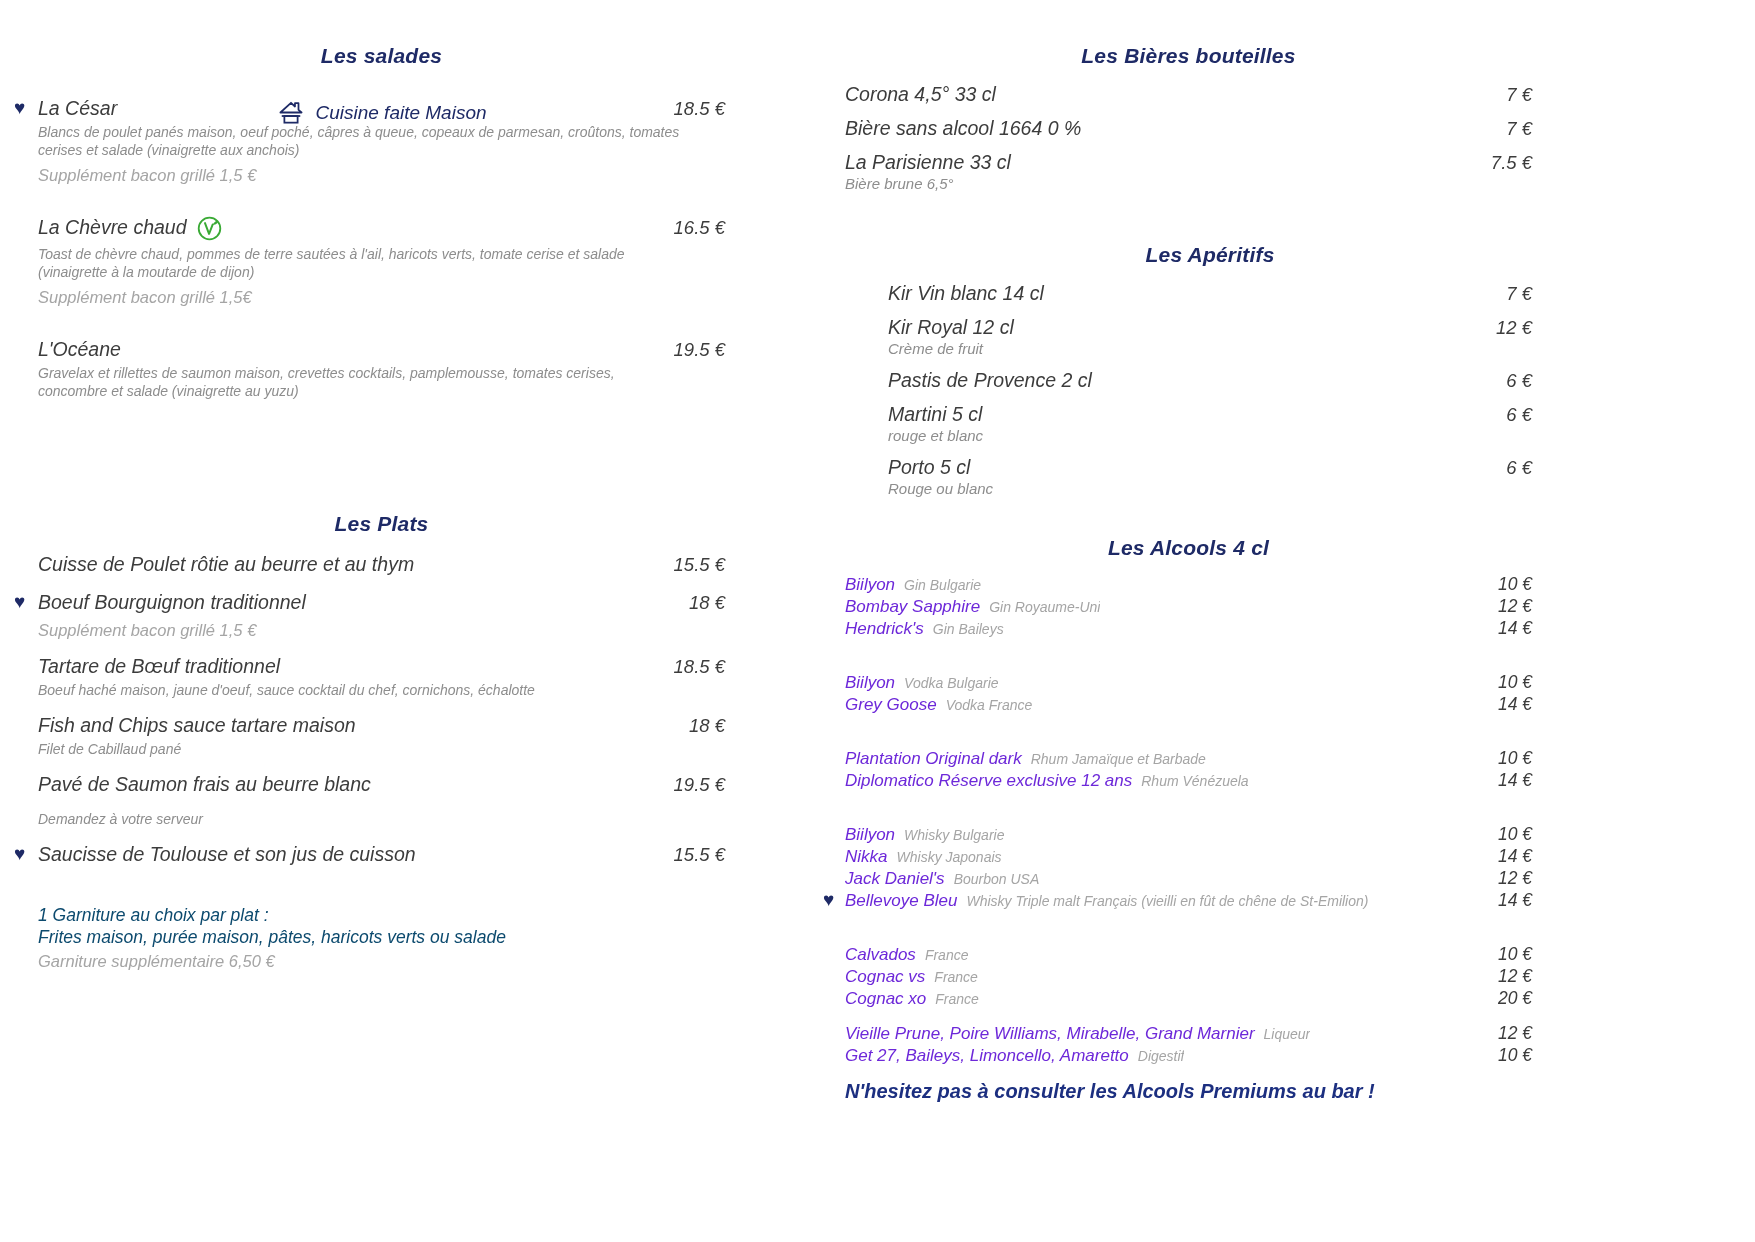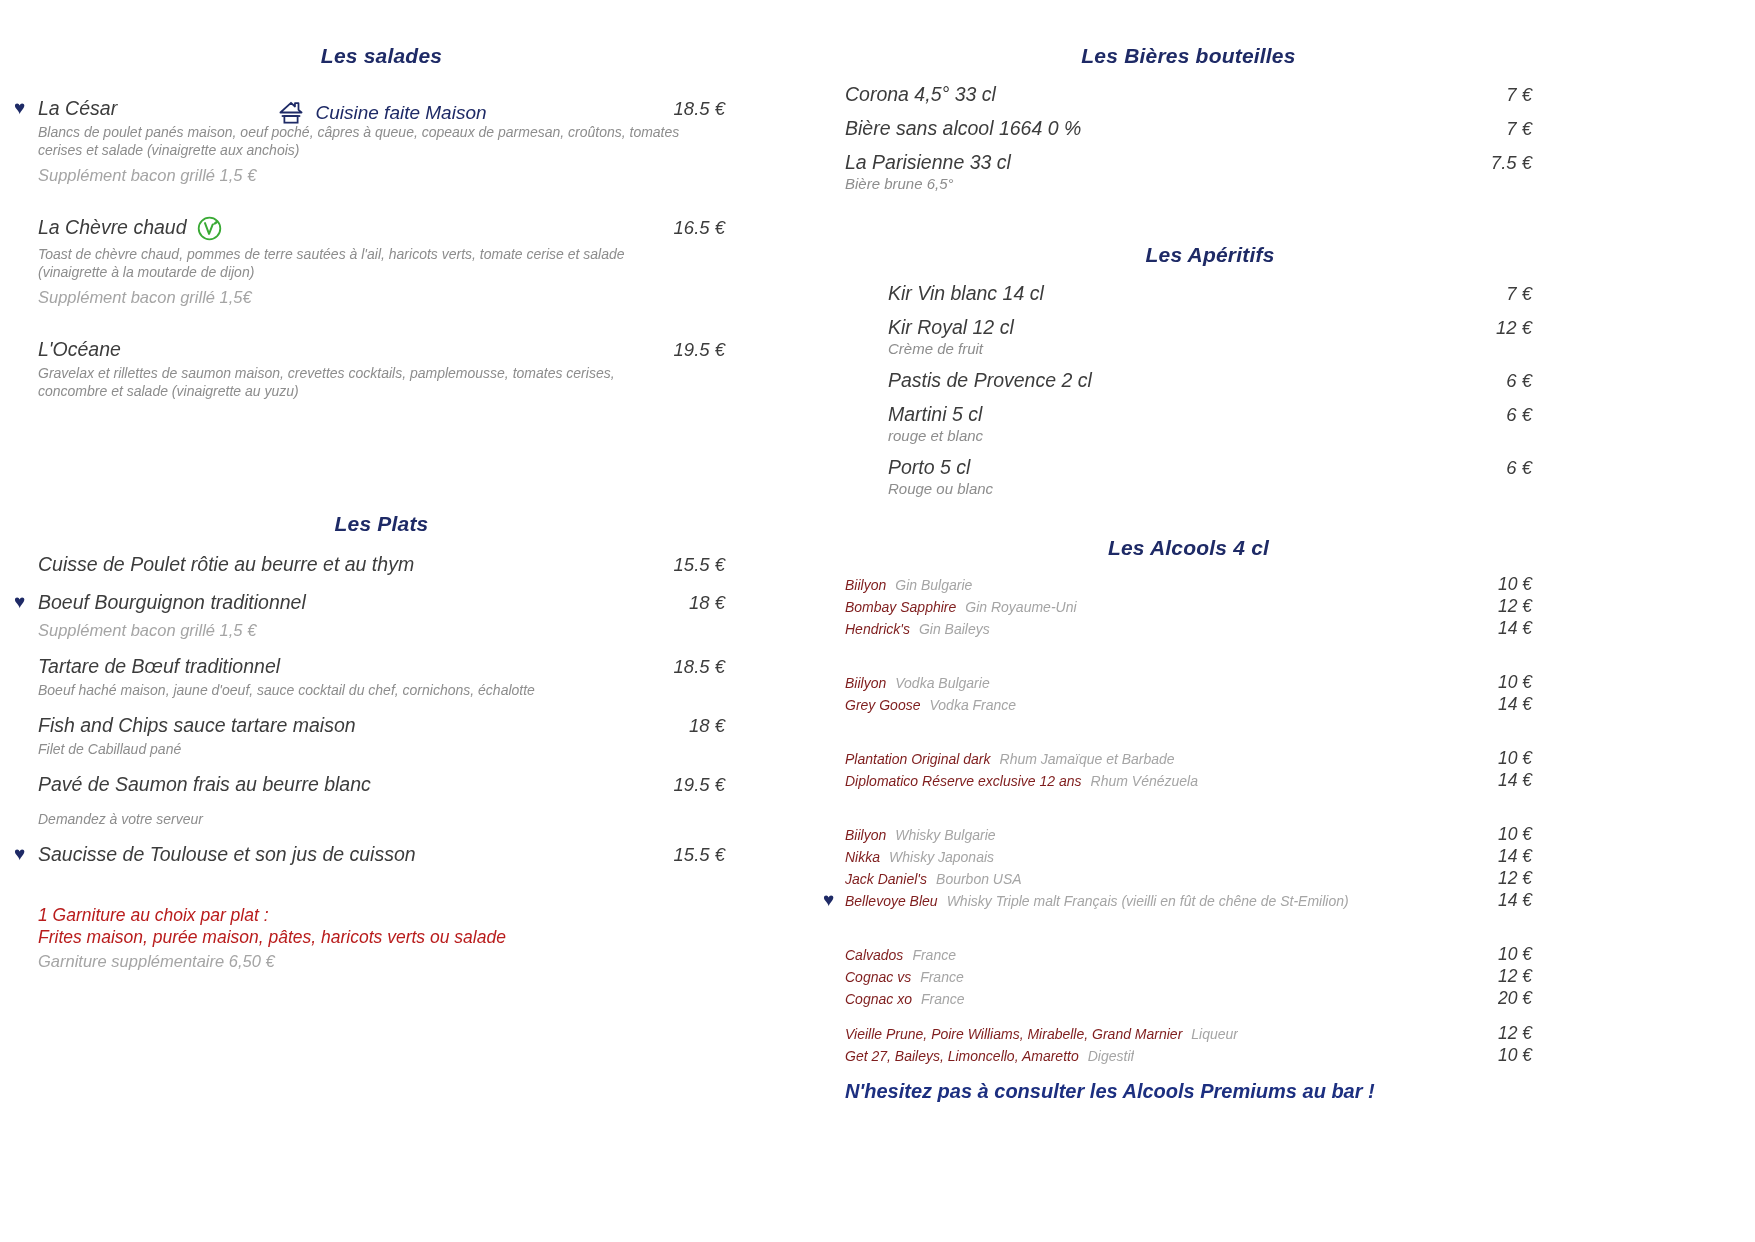--- a/index.html
+++ b/index.html
@@ -42,27 +42,27 @@
   .item-note  { font-size:16.5px; color:#a5a5a5; margin-top:6px; line-height:20px; }
 
   .heart { position:absolute; left:-24px; top:2px; font-style:normal; color:#1e2a66; font-size:19px; line-height:20px; }
   .heart::before { content:"\2665"; }
 
   .section-plats     { margin-top:112px; }
   .section-aperitifs { margin-top:50px;margin-left:43px; }
   .section-alcools   { margin-top:38px; }
 
   .garniture { margin-top:38px; }
-  .garniture .g1, .garniture .g2 { font-size:17.5px; color:#b91c1c; line-height:22px;font-style:italic; }
+  .garniture .g1, .garniture .g2 { font-size:17.5px; color:#0c4a6e; line-height:22px;font-style:italic; }
   .garniture .g3 { font-size:16.5px; color:#a5a5a5; line-height:22px; margin-top:2px; }
 
   .alc-group { margin-bottom:33px; }
   .alc-group.tight { margin-bottom:14px; }
   .alc-row { display:flex; align-items:baseline; position:relative; line-height:20px; margin-bottom:1px; }
-  .alc-name { font-size:14px; color:#7f1d1d; white-space:nowrap; }
+  .alc-name { font-size:17px; color:#6d28d9; white-space:nowrap; }
   .alc-tag  { font-size:14px; color:#a5a5a5; margin-left:9px; white-space:nowrap; overflow:hidden; }
   .alc-spacer { flex:1 1 auto; }
   .alc-price { font-size:17.5px; color:#3c3c3c; white-space:nowrap; margin-left:16px; }
   .alc-row .heart { top:0; left:-22px; }
 
   .alc-footer { margin-top:10px; font-size:20px; font-weight:bold; color:#1c2f80; }
 
   svg.icon { display:block; }
 </style>
 </head>

